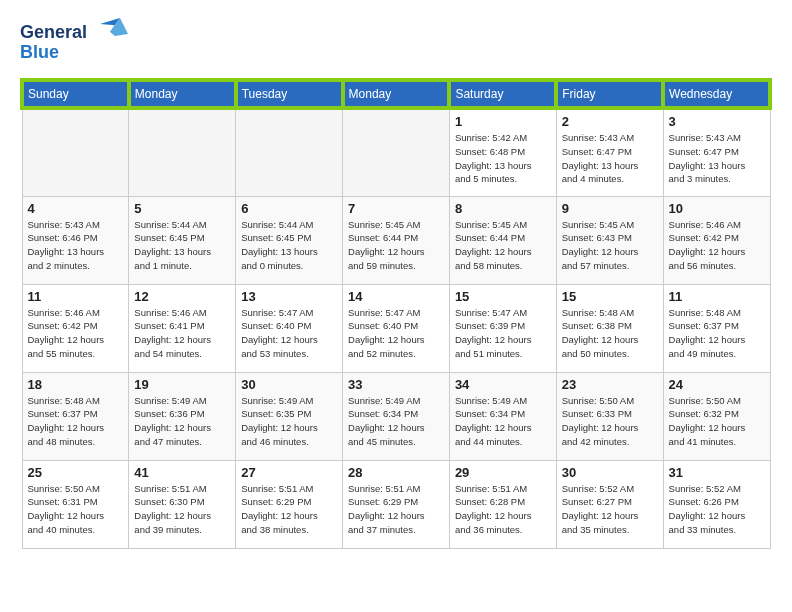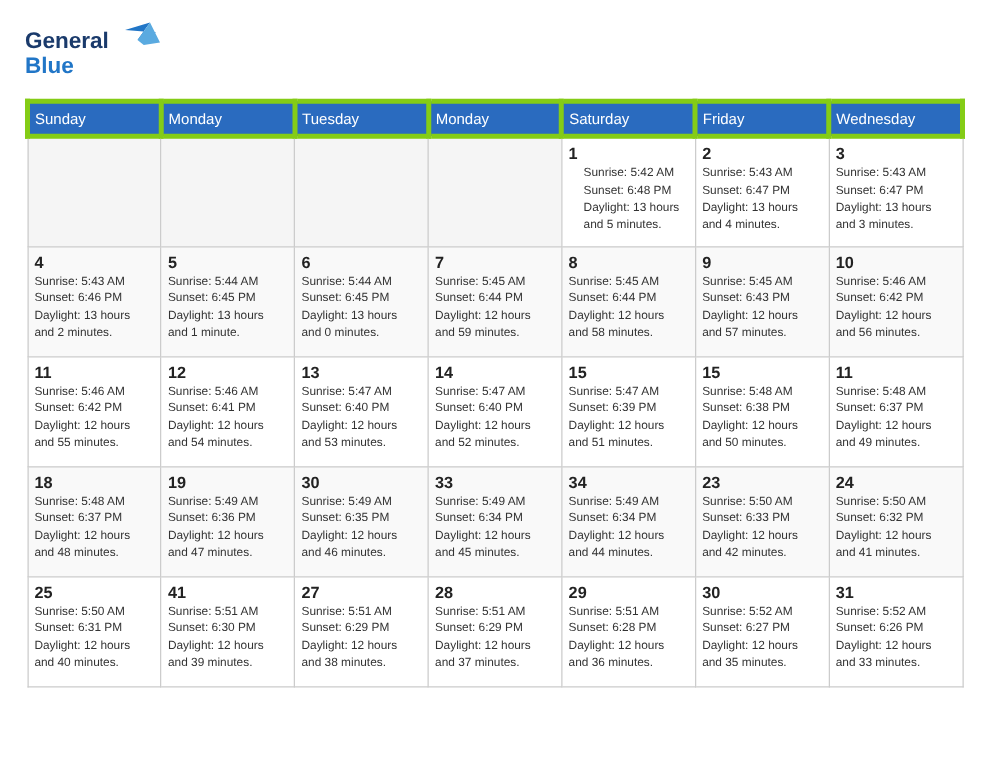--- a/index.html
+++ b/index.html
@@ -114,21 +114,21 @@
         </tr>
     </thead>
     <tbody id="calendar-body">
     <tr>
           <td class="empty"></td>
           <td class="empty"></td>
           <td class="empty"></td>
           <td class="empty"></td>
           <td>
             <span class="day-number">1</span>
-            <div class="day-info" style="white-space: pre-line; margin-left: 12px;">Sunrise: 5:42 AM
+            <div class="day-info" style="white-space: pre-line;">Sunrise: 5:42 AM
 Sunset: 6:48 PM
 Daylight: 13 hours
 and 5 minutes.</div>
           </td>
           <td>
             <span class="day-number">2</span>
             <div class="day-info" style="white-space: pre-line;">Sunrise: 5:43 AM
 Sunset: 6:47 PM
 Daylight: 13 hours
 and 4 minutes.</div>

